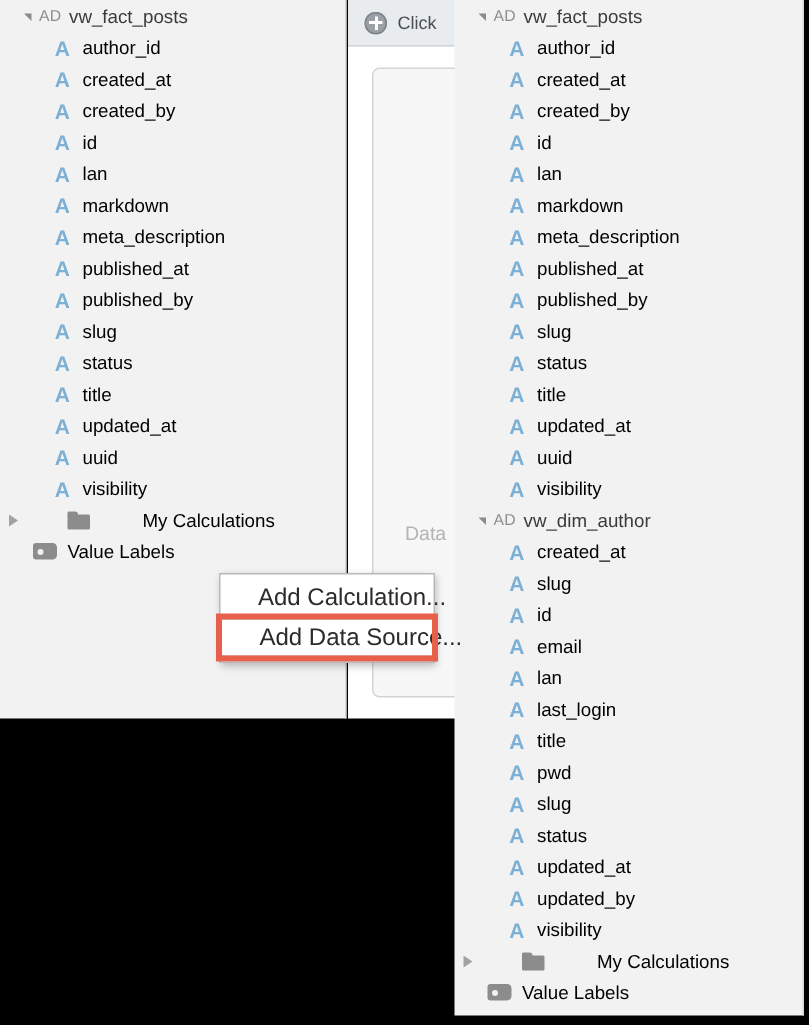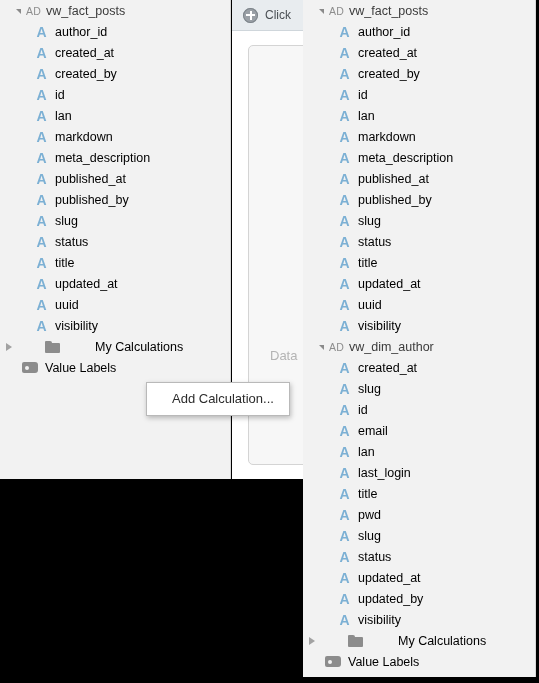--- a/index.html
+++ b/index.html
@@ -226,21 +226,21 @@
     border: 1px solid #b9b9b9;
     box-shadow: 1px 2px 5px rgba(0,0,0,0.25);
     box-sizing: border-box;
     padding: 3px 0;
     z-index: 50;
   }
   .menu-item {
     height: 26px;
     line-height: 26px;
     padding-left: 25px;
-    font-size: 13px;
+    font-size: 16px;
     color: #2b2b2b;
     white-space: nowrap;
     box-sizing: border-box;
   }
   .menu-item.highlighted {
     outline: 4px solid #e8604c;
     outline-offset: -1px;
     border: 1px solid #9a9a9a;
     background: #ffffff;
     position: relative;
@@ -476,13 +476,14 @@
       </div>
       <div class="row labels">
         <span class="icon-tag"></span>
         <span class="field-label">Value Labels</span>
       </div>
     </div>
 </div>
 
 <div id="context-menu">
     <div class="menu-item">Add Calculation...</div>
+    <div class="menu-item highlighted">Add Data Source...</div>
   </div>
 
 </body></html>

